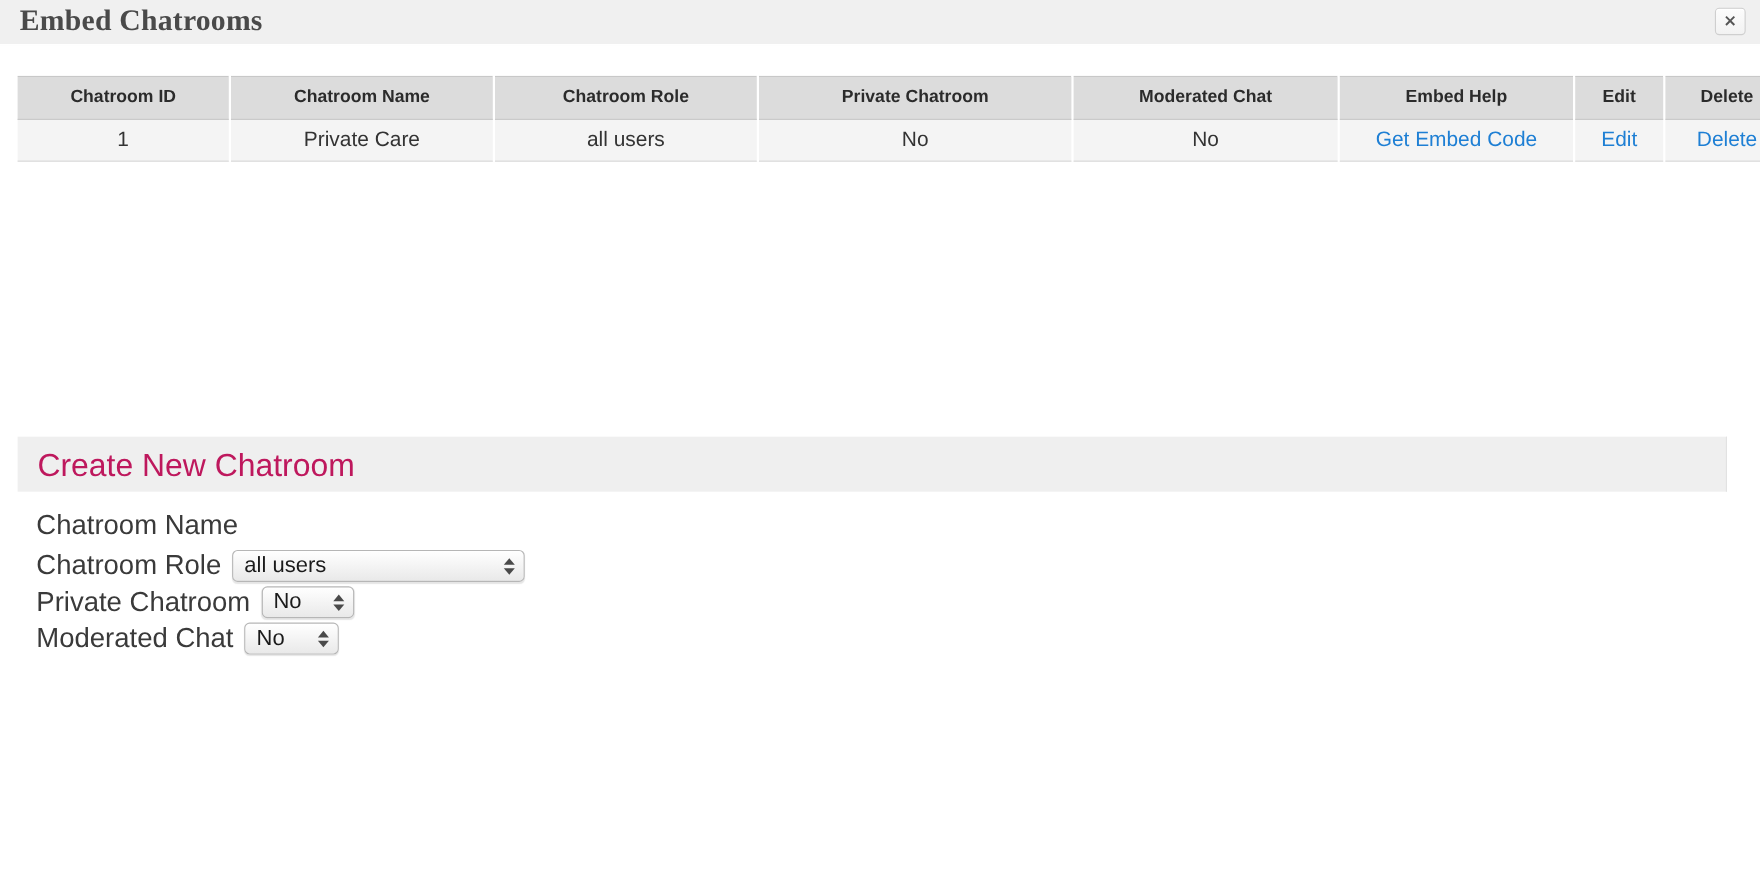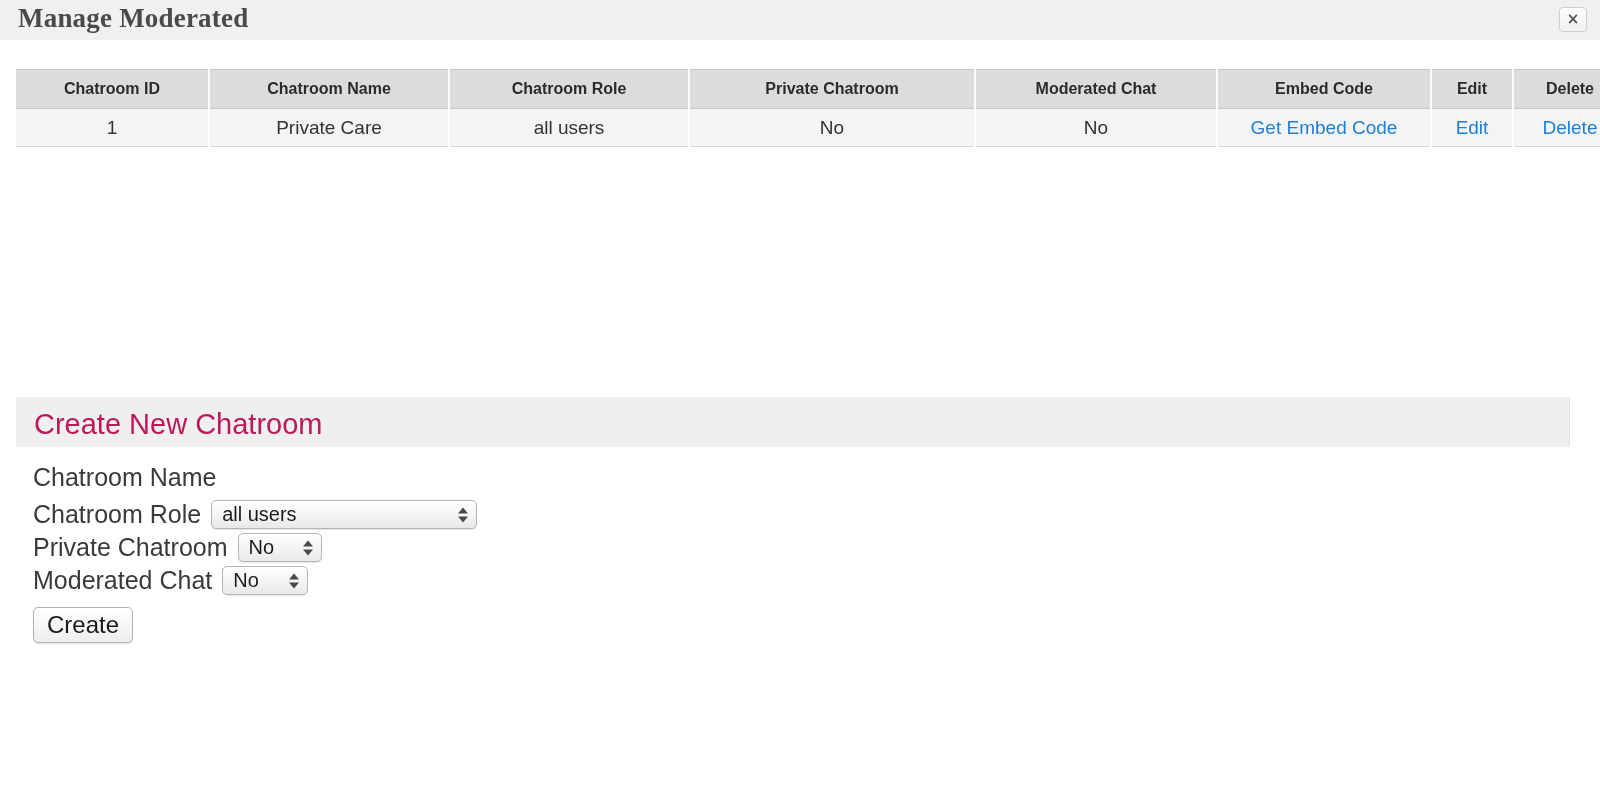--- a/index.html
+++ b/index.html
@@ -228,36 +228,36 @@
     background: linear-gradient(#ffffff, #eeeeee);
     box-shadow: 0 1px 1px rgba(0,0,0,0.12);
     cursor: pointer;
     box-sizing: border-box;
   }
 </style>
 </head>
 <body>
 
 <div class="titlebar">
-  <div class="titlebar-title">Manage Moderated</div>
+  <div class="titlebar-title">Embed Chatrooms</div>
   <div class="close-btn">
     <span class="x">×</span>
   </div>
 </div>
 
 <div class="table-wrap">
   <table class="rooms">
     <thead>
       <tr>
         <th class="c-id">Chatroom ID</th>
         <th class="c-name">Chatroom Name</th>
         <th class="c-role">Chatroom Role</th>
         <th class="c-priv">Private Chatroom</th>
         <th class="c-mod">Moderated Chat</th>
-        <th class="c-embed">Embed Code</th>
+        <th class="c-embed">Embed Help</th>
         <th class="c-edit">Edit</th>
         <th class="c-del">Delete</th>
       </tr>
     </thead>
     <tbody>
       <tr>
         <td>1</td>
         <td>Private Care</td>
         <td>all users</td>
         <td>No</td>
@@ -312,17 +312,14 @@
     <span class="f-label">Moderated Chat</span>
     <div class="sel sel-mod">
       <span>No</span>
       <span class="steppers">
           <i class="up"></i>
           <i class="dn"></i>
         </span>
     </div>
   </div>
 
-  <div class="form-row">
-    <div class="create-btn">Create</div>
-  </div>
 
 </div>
 
 </body></html>

